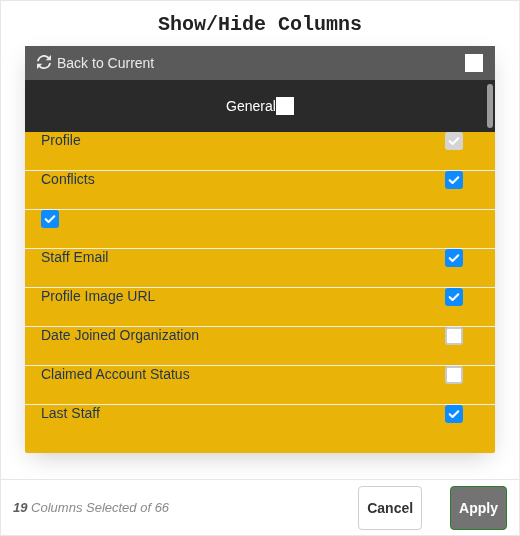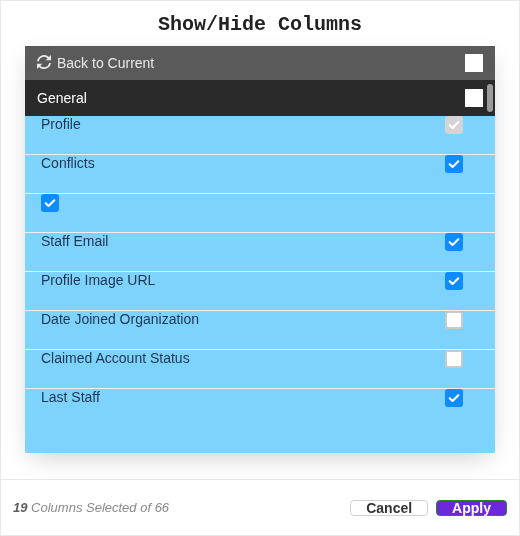--- a/index.html
+++ b/index.html
@@ -58,39 +58,40 @@
   .search-input::placeholder { color: #bdbdbd; font-style: italic; }
   .icon-clear { color: #bdbdbd; cursor: pointer; flex: 0 0 auto; }
 
   .panel {
     flex: 1 1 auto;
     min-height: 0;
     display: flex;
     flex-direction: column;
     box-shadow: 0 8px 24px -6px rgba(0,0,0,0.22);
     border-radius: 2px;
-    background: #7dd3fc;
+    background: #eab308;
   }
   .row-bar {
     display: flex;
     align-items: center;
     justify-content: space-between;
     padding: 0 12px;
     height: 34px;
     color: #eaeaea;
     font-size: 14px;
   }
   .row-bar.back {
     background: #5a5a5a;
   }
   .row-bar.section {
     background: #2a2a2a;
     color: #fff;
-    height: 36px;
+    height: 52px;
     position: relative;
+    justify-content: center;
   }
   .scroll-indicator {
     position: absolute;
     right: 2px;
     top: 4px;
     bottom: 4px;
     width: 6px;
     background: #9b9b9b;
     border-radius: 3px;
   }
@@ -146,40 +147,41 @@
     padding: 0 12px;
   }
   .status {
     font-size: 13px;
     color: #8a8a8a;
     font-style: italic;
   }
   .status b { font-weight: 700; font-style: italic; color: #5c5c5c; }
   .buttons { display: flex; gap: 8px; }
   .btn {
-    height: 16px;
+    height: 44px;
     border-radius: 4px;
     font-size: 14px;
-    padding: 0 15px;
+    padding: 0 8px;
     cursor: pointer;
     display: inline-flex;
     align-items: center;
     justify-content: center;
   }
   .btn-cancel {
     background: #fff;
     border: 1px solid #cfcfcf;
     color: #333;
     font-weight: 600;
   }
   .btn-apply {
-    background: #6d28d9;
+    background: #737373;
     border: 1px solid #268226;
     color: #fff;
     font-weight: 600;
+    margin-left: 20px;
   }
   .list-scroll::-webkit-scrollbar { width: 8px; }
   .list-scroll::-webkit-scrollbar-thumb { background: #d0d0d0; border-radius: 4px; }
 </style>
 </head>
 <body>
 
 <div class="modal">
 
   <div class="modal-title">Show/Hide Columns</div>

